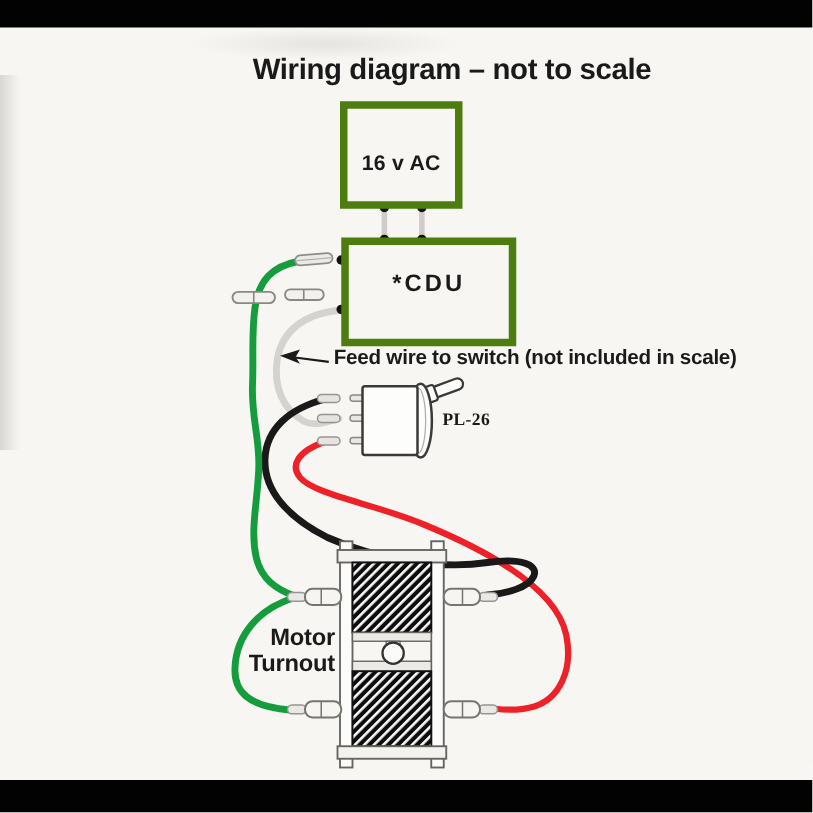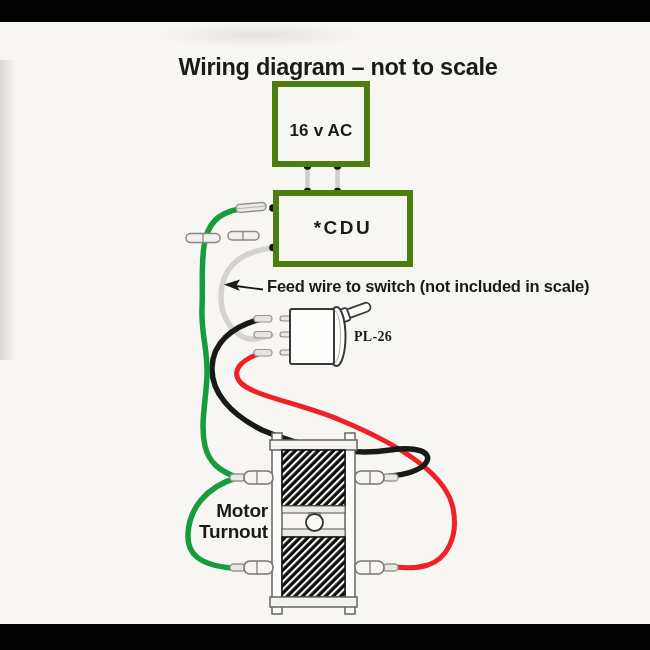--- a/index.html
+++ b/index.html
@@ -11,27 +11,27 @@
   }
   
   .shade-left{position:absolute;left:0;top:60px;width:16px;height:300px;
     background:linear-gradient(90deg,rgba(160,158,152,.35),rgba(160,158,152,0));pointer-events:none;}
   .shade-top{position:absolute;left:150px;top:22px;width:220px;height:26px;
     background:radial-gradient(ellipse at center,rgba(120,118,112,.14),rgba(120,118,112,0) 70%);pointer-events:none;}
   .bar{position:absolute;left:0;width:650px;background:#020202;}
   .bar.top{top:0;height:22px;}
   .bar.bottom{top:624px;height:26px;}
 
-  .page-title{position:absolute;left:155px;top:42px;width:366px;text-align:center;
-    font-size:23.5px;font-weight:700;letter-spacing:-0.3px;margin-top:12px;}
+  .page-title{position:absolute;left:155px;top:42px;width:366px;text-align:right;
+    font-size:23.5px;font-weight:700;letter-spacing:-0.3px;}
 
   .comp-box{position:absolute;border:6px solid #4d7c0f;box-sizing:border-box;text-align:center;}
   .box-power{left:272px;top:81px;width:98px;height:86px;padding-top:34px;
     font-size:17px;font-weight:700;letter-spacing:.2px;}
-  .box-cdu{left:273px;top:190px;width:140px;height:77px;padding-top:21px;}
+  .box-cdu{left:273px;top:190px;width:140px;height:87px;padding-top:21px;}
   .cdu-main{font-size:19px;font-weight:800;letter-spacing:2.5px;}
   .cdu-sub{font-size:15px;font-style:italic;font-weight:400;margin-top:1px;letter-spacing:.2px;}
 
   .feed-note{position:absolute;left:267px;top:277px;font-size:16.5px;font-weight:600;
     letter-spacing:-0.2px;white-space:nowrap;}
   .switch-label{position:absolute;left:354px;top:329px;font-size:14px;font-weight:700;letter-spacing:.3px;font-family:Liberation Serif, serif;}
   .motor-label{position:absolute;left:170px;top:501px;width:98px;text-align:right;
     font-size:19px;font-weight:700;line-height:20.5px;letter-spacing:-0.2px;}
 
   svg{position:absolute;left:0;top:0;}

